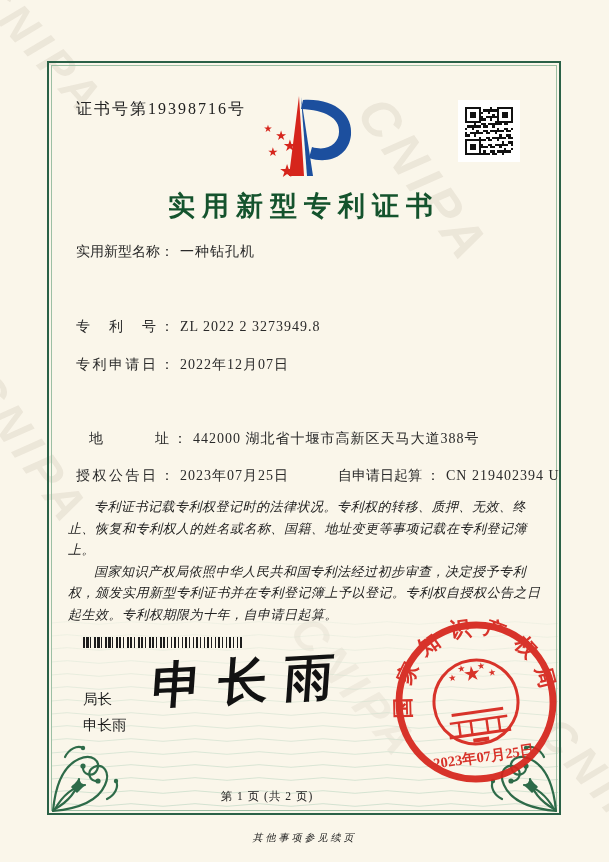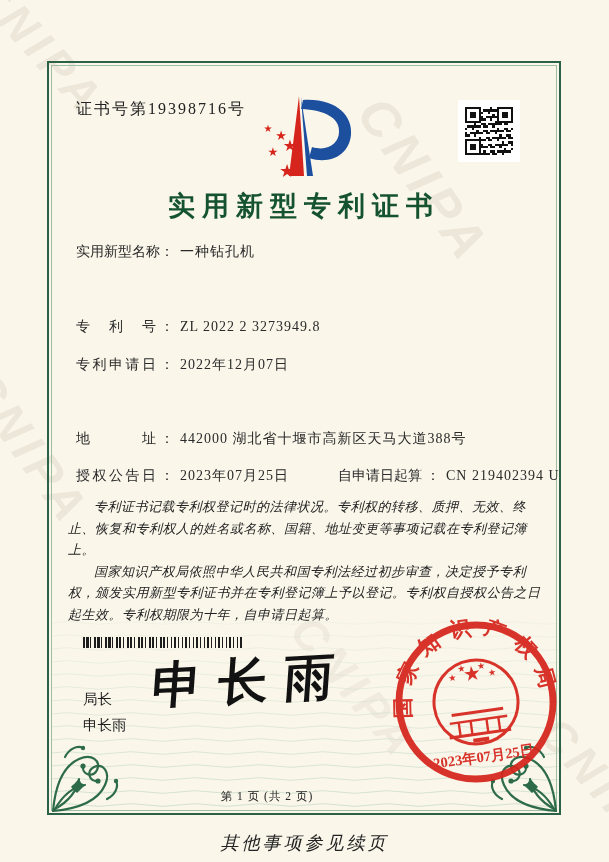--- a/index.html
+++ b/index.html
@@ -34,40 +34,40 @@
     display:flex;align-items:center;justify-content:center;}
   .qr-box{width:48px;height:48px;}
   .doc-title{position:absolute;left:47px;top:188px;width:514px;text-align:center;
     font-size:27px;font-weight:bold;letter-spacing:7px;color:#14532d;}
   
   .frow{position:absolute;left:76px;width:460px;font-size:14px;color:#2a2a2a;white-space:nowrap;}
   .flabel{display:inline-block;width:80px;text-align:justify;text-align-last:justify;vertical-align:bottom;}
   .fcolon{display:inline-block;margin:0 6px 0 4px;}
   .fvalue{letter-spacing:1px;}
   .r1{top:243px;} .r2{top:281px;} .r3{top:318px;} .r4{top:340px;margin-top:16px;}
-  .r5{top:393px;} .r6{top:430px;} .r7{top:467px;}
+  .r5{top:393px;} .r6{top:430px;margin-left:13px;} .r7{top:467px;}
   .pair2{position:absolute;left:262px;top:0;}
   
   .legal{position:absolute;left:68px;top:496px;width:476px;
     font-size:13px;line-height:21.5px;font-style:italic;color:#222;}
   .legal p{margin:0;text-indent:2em;letter-spacing:0.5px;}
   
   .barcode{position:absolute;left:83px;top:637px;width:160px;height:11px;
     background:repeating-linear-gradient(90deg,#1d1d1d 0 1.5px,transparent 1.5px 3px,
       #1d1d1d 3px 5.5px,transparent 5.5px 7px,#1d1d1d 7px 8px,transparent 8px 11px);}
   .sign-labels{position:absolute;left:83px;top:686px;
     font-family:"Liberation Sans","DejaVu Sans",sans-serif;font-size:14.5px;color:#1e1e1e;line-height:26px;}
   .signature{position:absolute;left:152px;top:648px;font-size:50px;font-weight:bold;color:#121212;
     letter-spacing:16px;transform:rotate(-3deg) skewX(-7deg);white-space:nowrap;}
   .seal{position:absolute;left:390px;top:616px;width:172px;height:172px;opacity:0.93;}
   
   .page-info{position:absolute;left:47px;top:789px;width:440px;text-align:center;
     font-size:11.5px;color:#222;letter-spacing:1px;}
   .cont-note{position:absolute;left:0;top:831px;width:609px;text-align:center;
-    font-size:18px;font-style:italic;letter-spacing:3px;color:#222;}
+    font-size:10px;font-style:italic;letter-spacing:3px;color:#222;}
 </style>
 </head>
 <body>
 
 <div class="page">
 
   <div class="wm wm1">CNIPA</div>
   <div class="wm wm2">CNIPA</div>
   <div class="wm wm3">CNIPA</div>
   <div class="wm wm4">CNIPA</div>

